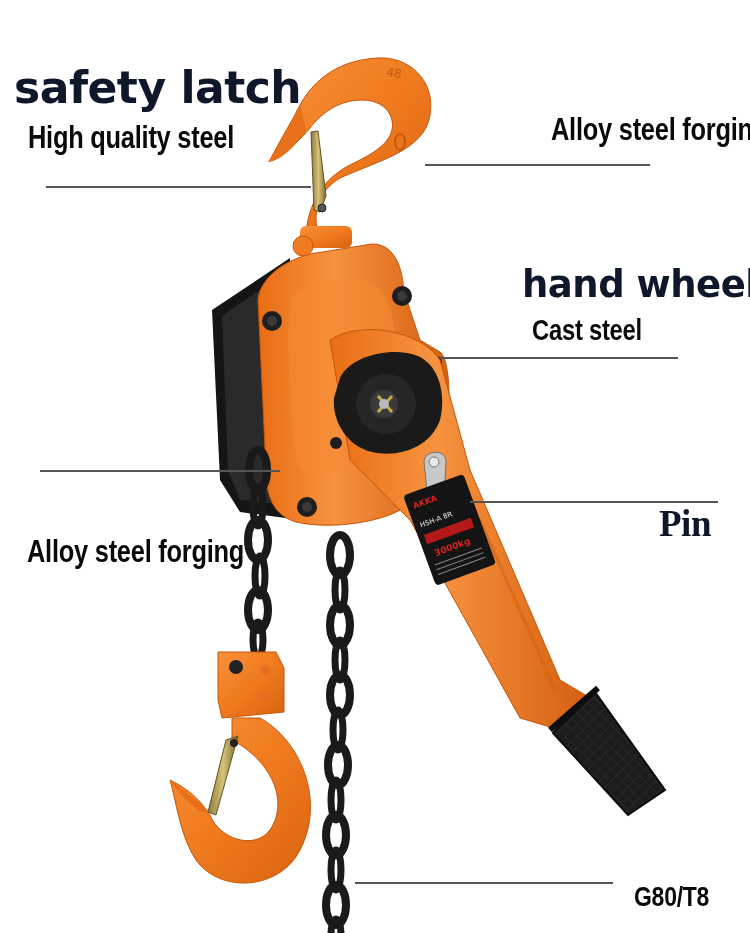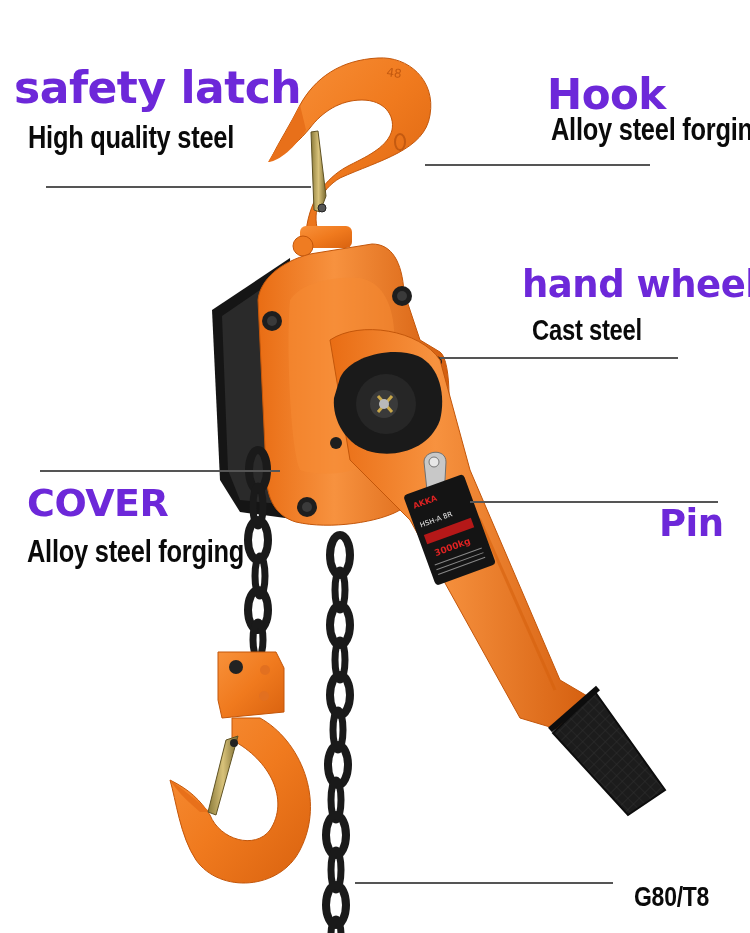--- a/index.html
+++ b/index.html
@@ -1,19 +1,19 @@
 <!DOCTYPE html>
 <html><head>
 <meta charset="utf-8">
 <style>
   html,body{margin:0;padding:0;background:#ffffff;}
   body{width:750px;height:933px;position:relative;overflow:hidden;font-family:"Liberation Sans",sans-serif;}
   #stage{position:absolute;left:0;top:0;width:750px;height:933px;}
   svg.art{position:absolute;left:0;top:0;}
-  .title{position:absolute;color:#6d28d9;font-weight:bold;font-family:"DejaVu Sans","Liberation Sans",sans-serif;white-space:nowrap;line-height:1;letter-spacing:-0.5px;}
+  .title{position:absolute;color:#0f172a;font-weight:bold;font-family:"DejaVu Sans","Liberation Sans",sans-serif;white-space:nowrap;line-height:1;letter-spacing:-0.5px;}
   .sub{position:absolute;color:#0a0a0a;font-weight:bold;font-family:"Liberation Sans",sans-serif;white-space:nowrap;line-height:1;transform-origin:left top;transform:scaleX(0.82);letter-spacing:-0.3px;}
   .leader{position:absolute;height:2px;background:#555555;}
 </style>
 </head>
 <body>
 
 <div id="stage">
 
   <svg class="art" width="750" height="933" viewBox="0 0 750 933">
     <defs>
@@ -152,26 +152,24 @@
   <div class="leader" style="left:46px;top:186px;width:265px;"></div>
   <div class="leader" style="left:425px;top:164px;width:225px;"></div>
   <div class="leader" style="left:440px;top:357px;width:238px;"></div>
   <div class="leader" style="left:40px;top:470px;width:240px;"></div>
   <div class="leader" style="left:470px;top:501px;width:248px;"></div>
   <div class="leader" style="left:355px;top:882px;width:258px;"></div>
 
   <div class="title" style="left:14px;top:66px;font-size:44px;">safety latch</div>
   <div class="sub" style="left:28px;top:122px;font-size:31px;">High quality steel</div>
 
-  <div class="title" style="left:547px;top:74px;font-size:42px;">Hook</div>
   <div class="sub" style="left:551px;top:114px;font-size:31px;">Alloy steel forging</div>
 
   <div class="title" style="left:522px;top:266px;font-size:37px;">hand wheel</div>
   <div class="sub" style="left:532px;top:316px;font-size:29px;">Cast steel</div>
 
-  <div class="title" style="left:27px;top:484px;font-size:38px;">COVER</div>
   <div class="sub" style="left:27px;top:536px;font-size:31px;">Alloy steel forging</div>
 
-  <div class="title" style="left:659px;top:505px;font-size:37px;">Pin</div>
+  <div class="title" style="left:659px;top:505px;font-size:37px;font-family:Liberation Serif, serif;">Pin</div>
 
   <div class="sub" style="left:634px;top:883px;font-size:28px;">G80/T8</div>
 
 </div>
 
 </body></html>

